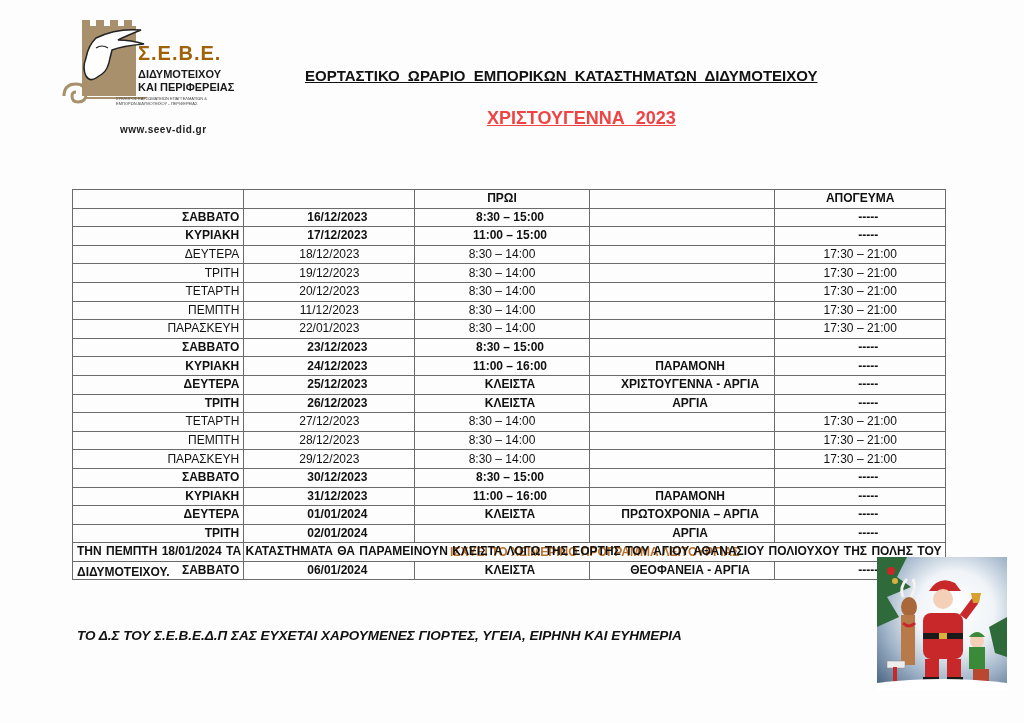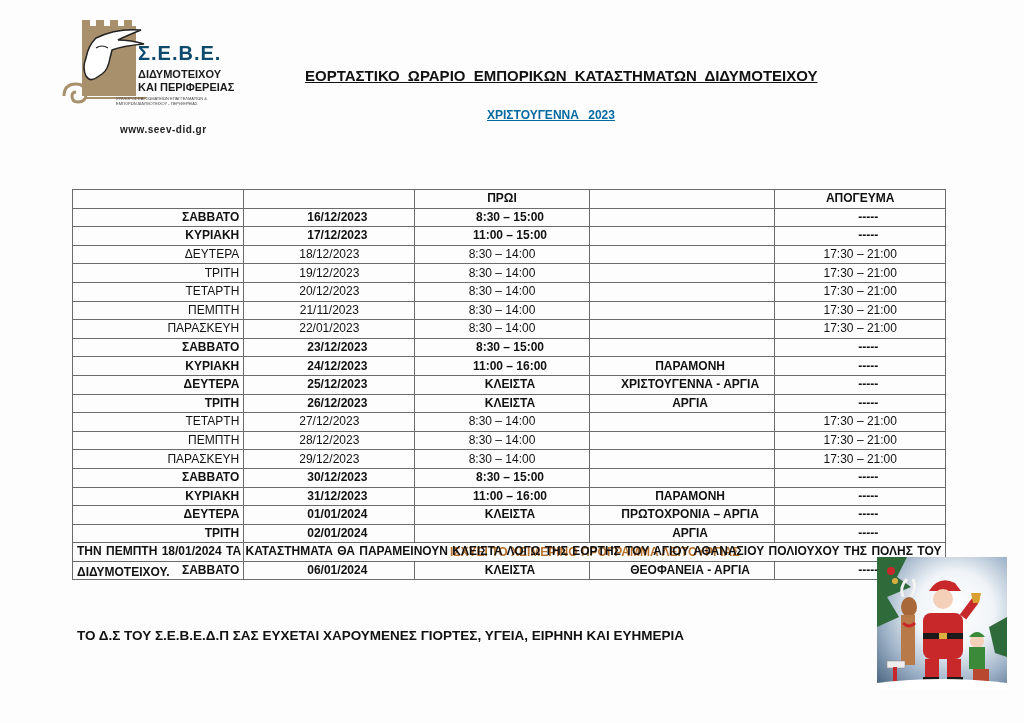--- a/index.html
+++ b/index.html
@@ -1,37 +1,37 @@
 <!DOCTYPE html>
 <html><head>
 <meta charset="utf-8">
 <style>
   html,body{margin:0;padding:0;}
   body{width:1024px;height:723px;background:#fdfdfd;position:relative;overflow:hidden;font-family:"Liberation Sans","DejaVu Sans",sans-serif;color:#111;}
   .logo{position:absolute;left:56px;top:18px;width:180px;height:110px;}
   .logo svg{position:absolute;left:0;top:0;}
-  .logo .l1{position:absolute;left:82px;top:24px;font-size:20px;font-weight:bold;letter-spacing:1px;color:#0c4a6e;}
+  .logo .l1{position:absolute;left:82px;top:24px;font-size:20px;font-weight:bold;letter-spacing:1px;color:#a16207;}
   .logo .l2{position:absolute;left:82px;top:50px;font-size:11px;font-weight:bold;color:#1a1a1a;}
   .logo .l3{position:absolute;left:82px;top:63px;font-size:11px;font-weight:bold;color:#1a1a1a;}
   .logo .l4{position:absolute;left:60px;top:78px;font-size:4px;color:#444;width:110px;line-height:5px;}
   .logo .l5{position:absolute;left:64px;top:106px;font-size:10px;font-weight:bold;color:#222;letter-spacing:0.5px;}
   .title{position:absolute;left:305px;top:67px;font-size:15px;font-weight:bold;text-decoration:underline;word-spacing:4px;color:#111;}
-  .subtitle{position:absolute;left:487px;top:108px;font-size:12px;font-weight:bold;text-decoration:underline;word-spacing:6px;color:#0369a1;}
+  .subtitle{position:absolute;left:487px;top:108px;font-size:18px;font-weight:bold;text-decoration:underline;word-spacing:6px;color:#ef4444;}
   table{position:absolute;left:72px;top:145px;border-collapse:collapse;width:874px;margin-top:44px;}
   td{border:1px solid #6b6b6b;height:17.6px;padding:0 4px;font-size:12px;line-height:17px;white-space:nowrap;}
   td.c1{width:167px;text-align:right;}
   td.c2{width:166px;text-align:center;}
   td.c3{width:167px;text-align:center;}
   td.c4{width:166px;text-align:center;}
   td.c5{width:166px;text-align:center;}
   tr.b td{font-weight:bold;padding-left:20px;}
   tr.h td{font-weight:bold;}
   td.note{color:#b8722e;font-weight:bold;text-align:center;}
   .foot1{position:absolute;left:77px;top:541px;font-size:12px;font-weight:bold;line-height:21px;width:880px;word-spacing:1px;}
-  .foot2{position:absolute;left:77px;top:628px;font-size:13.5px;font-weight:bold;}
+  .foot2{position:absolute;left:77px;top:628px;font-size:13.5px;font-weight:bold;font-style:italic;}
   .santa{position:absolute;left:877px;top:557px;width:130px;height:133px;overflow:hidden;background:radial-gradient(circle at 60% 40%,#ffffff 0%,#f0f4f8 35%,#9fb3c8 65%,#3f5a78 100%);}
 </style>
 </head>
 <body>
 
 <div class="logo">
   <svg width="90" height="105" viewBox="0 0 90 105">
     <rect x="26" y="8" width="54" height="70" fill="#a8906c"></rect>
     <rect x="26" y="2" width="8" height="8" fill="#a8906c"></rect>
     <rect x="40" y="2" width="8" height="8" fill="#a8906c"></rect>
@@ -91,21 +91,21 @@
       </tr>
       <tr>
         <td class="c1">ΤΕΤΑΡΤΗ</td>
         <td class="c2">20/12/2023</td>
         <td class="c3">8:30 – 14:00</td>
         <td class="c4"></td>
         <td class="c5">17:30 – 21:00</td>
       </tr>
       <tr>
         <td class="c1">ΠΕΜΠΤΗ</td>
-        <td class="c2">21/11/2023</td>
+        <td class="c2">11/12/2023</td>
         <td class="c3">8:30 – 14:00</td>
         <td class="c4"></td>
         <td class="c5">17:30 – 21:00</td>
       </tr>
       <tr>
         <td class="c1">ΠΑΡΑΣΚΕΥΗ</td>
         <td class="c2">22/01/2023</td>
         <td class="c3">8:30 – 14:00</td>
         <td class="c4"></td>
         <td class="c5">17:30 – 21:00</td>

